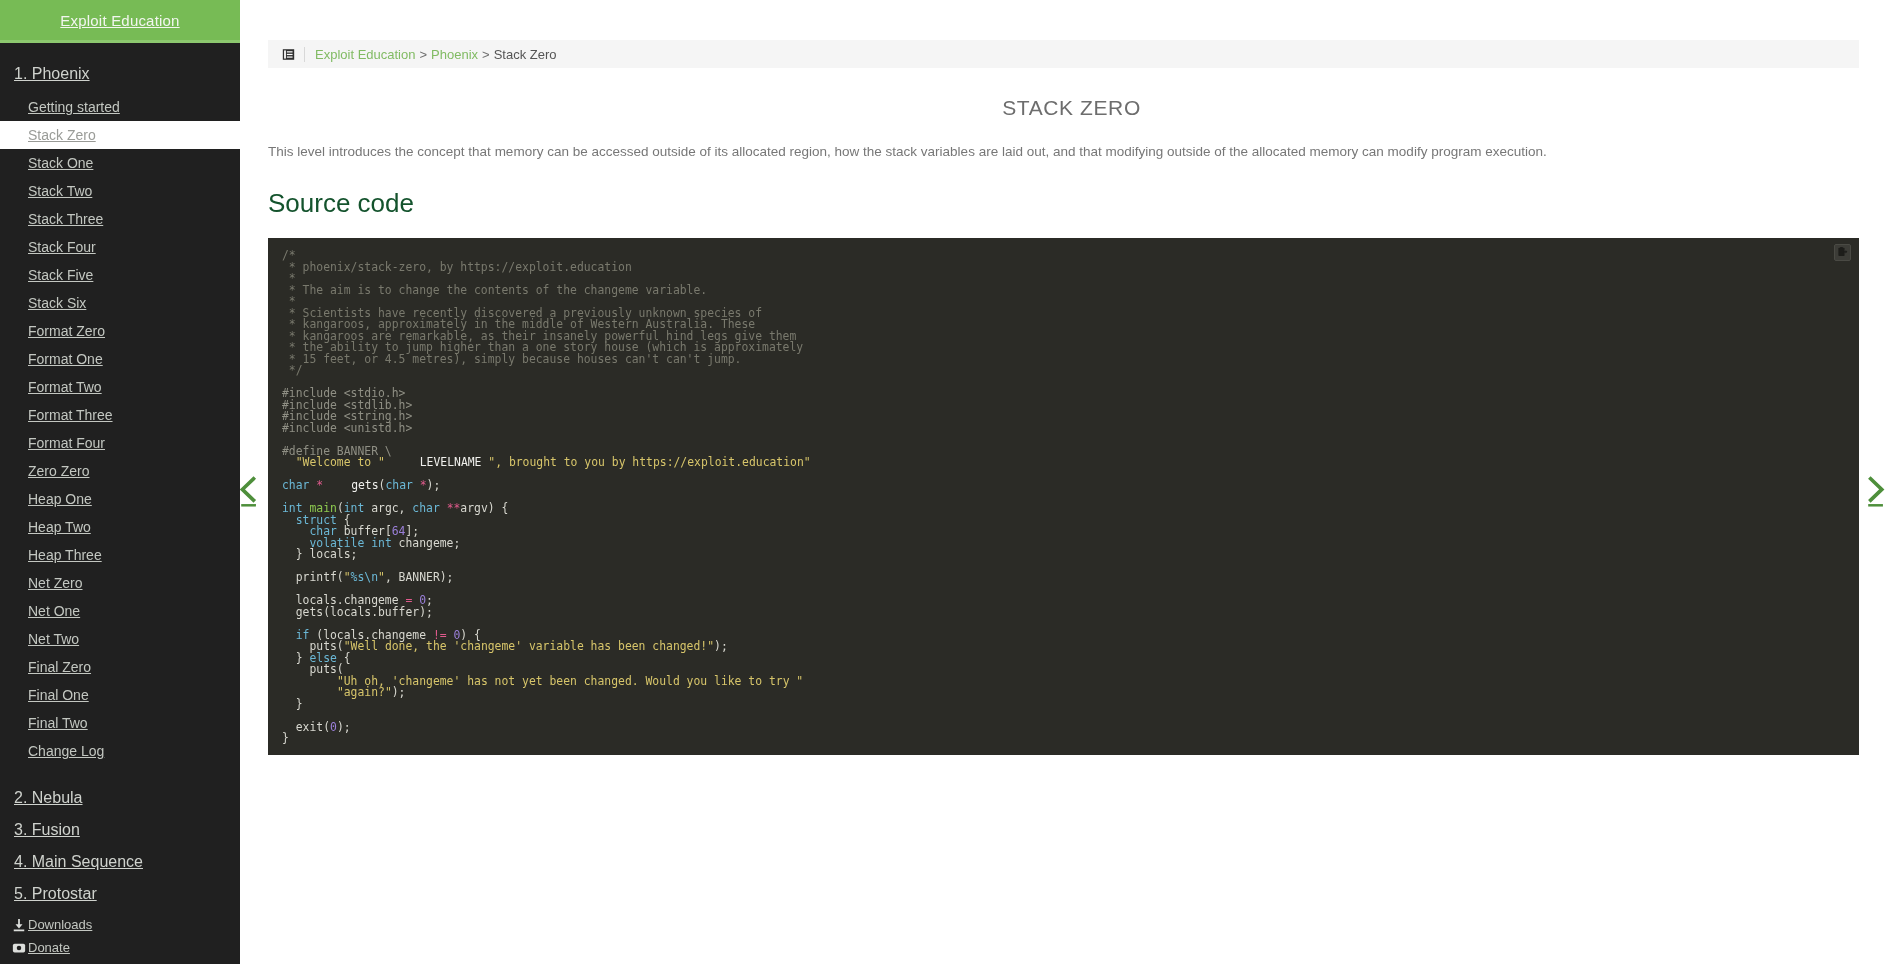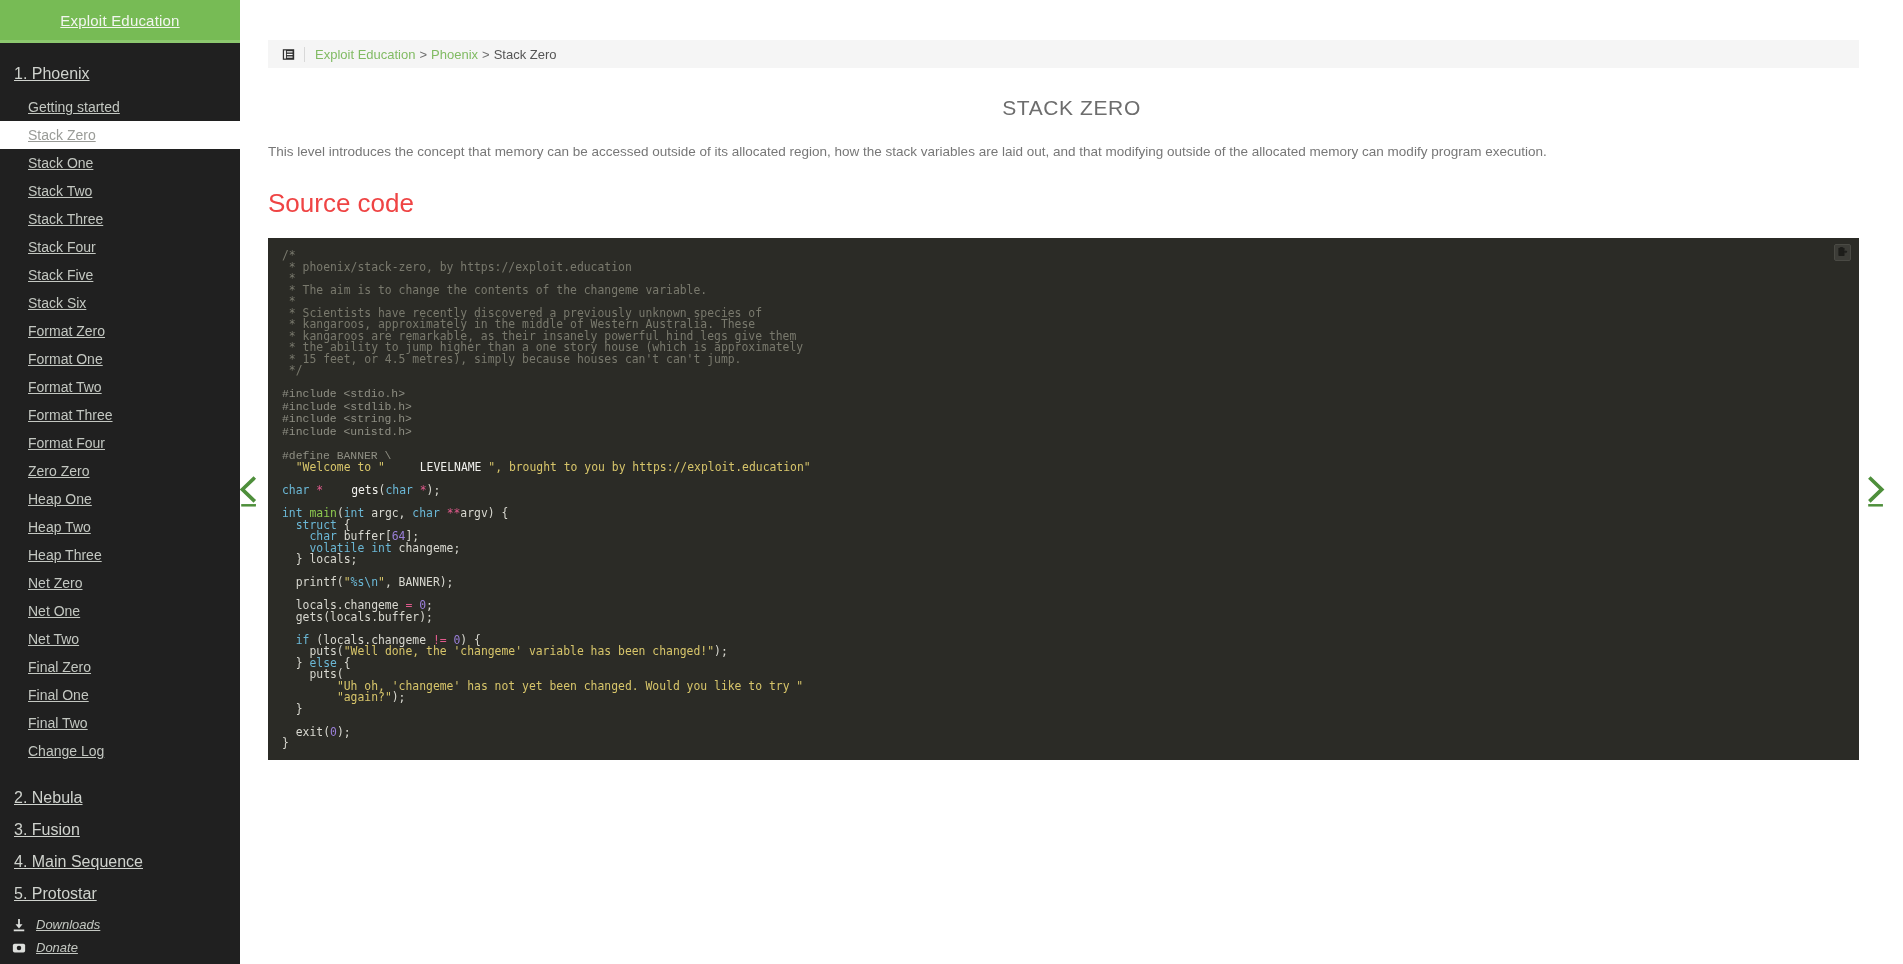--- a/index.html
+++ b/index.html
@@ -40,24 +40,23 @@
     background: #ffffff; color: #999a96;
   }
   .nav-sub.active span { color: #9a9c98; }
   .divider-gap { height: 14px; }
   .more-title {
     color: #6e706c; font-size: 22px; padding: 10px 0 6px 14px;
     font-variant: small-caps; letter-spacing: .5px;
     font-family: "Liberation Serif", serif;
   }
   .more-link {
-    display: flex; align-items: center; gap: 10px;
+    display: flex; align-items: center; gap: 2px;
     color: #c3c7c1; font-size: 13px; padding: 4px 0 4px 12px;
     text-decoration: none;
-    font-style: italic;
   }
   .more-link span.lbl { text-decoration: underline; }
   .ico { width: 14px; height: 13px; display: inline-block; fill: #dcdedb; }
 
   
   .main {
     flex: 1; height: 964px; position: relative; overflow: hidden;
     background: #fff;
   }
   .breadcrumb-bar {
@@ -79,21 +78,21 @@
     font-size: 21px; color: #6d6d6d; font-weight: 400;
     letter-spacing: .6px;
     font-family: "Liberation Sans", sans-serif;
   }
   .intro {
     margin: 22px 44px 0 28px;
     font-size: 13.5px; color: #777777; line-height: 1.5;
   }
   .h2-source {
     margin: 26px 44px 12px 28px;
-    font-size: 26px; color: #ef4444; font-weight: 400;
+    font-size: 26px; color: #14532d; font-weight: 400;
   }
 
   
   .code-wrap {
     margin: 19px 44px 0 28px;
     background: #2b2b26;
     position: relative;
     padding: 12px 0 10px 0;
     min-height: 510px;
   }
@@ -108,21 +107,21 @@
   }
   pre.code {
     margin: 0; padding: 0 14px;
     font-family: "DejaVu Sans Mono", "Liberation Mono", monospace;
     font-size: 11.4px; line-height: 11.5px;
     color: #d8d8d0;
     white-space: pre;
     overflow: hidden;
   }
   .c-com { color: #79796d; }
-  .c-pre { color: #8f8f84; font-family: Liberation Mono, monospace; }
+  .c-pre { color: #8f8f84; }
   .c-str { color: #d7c56a; }
   .c-kw  { color: #6bb8d6; }
   .c-fn  { color: #8dc94f; }
   .c-num { color: #9a7fd8; }
   .c-op  { color: #e05a8c; }
   .c-white { color: #f0f0ec; padding-left: 28px; }
   .c-esc { color: #6bb8d6; }
 
   
   .arrow {

